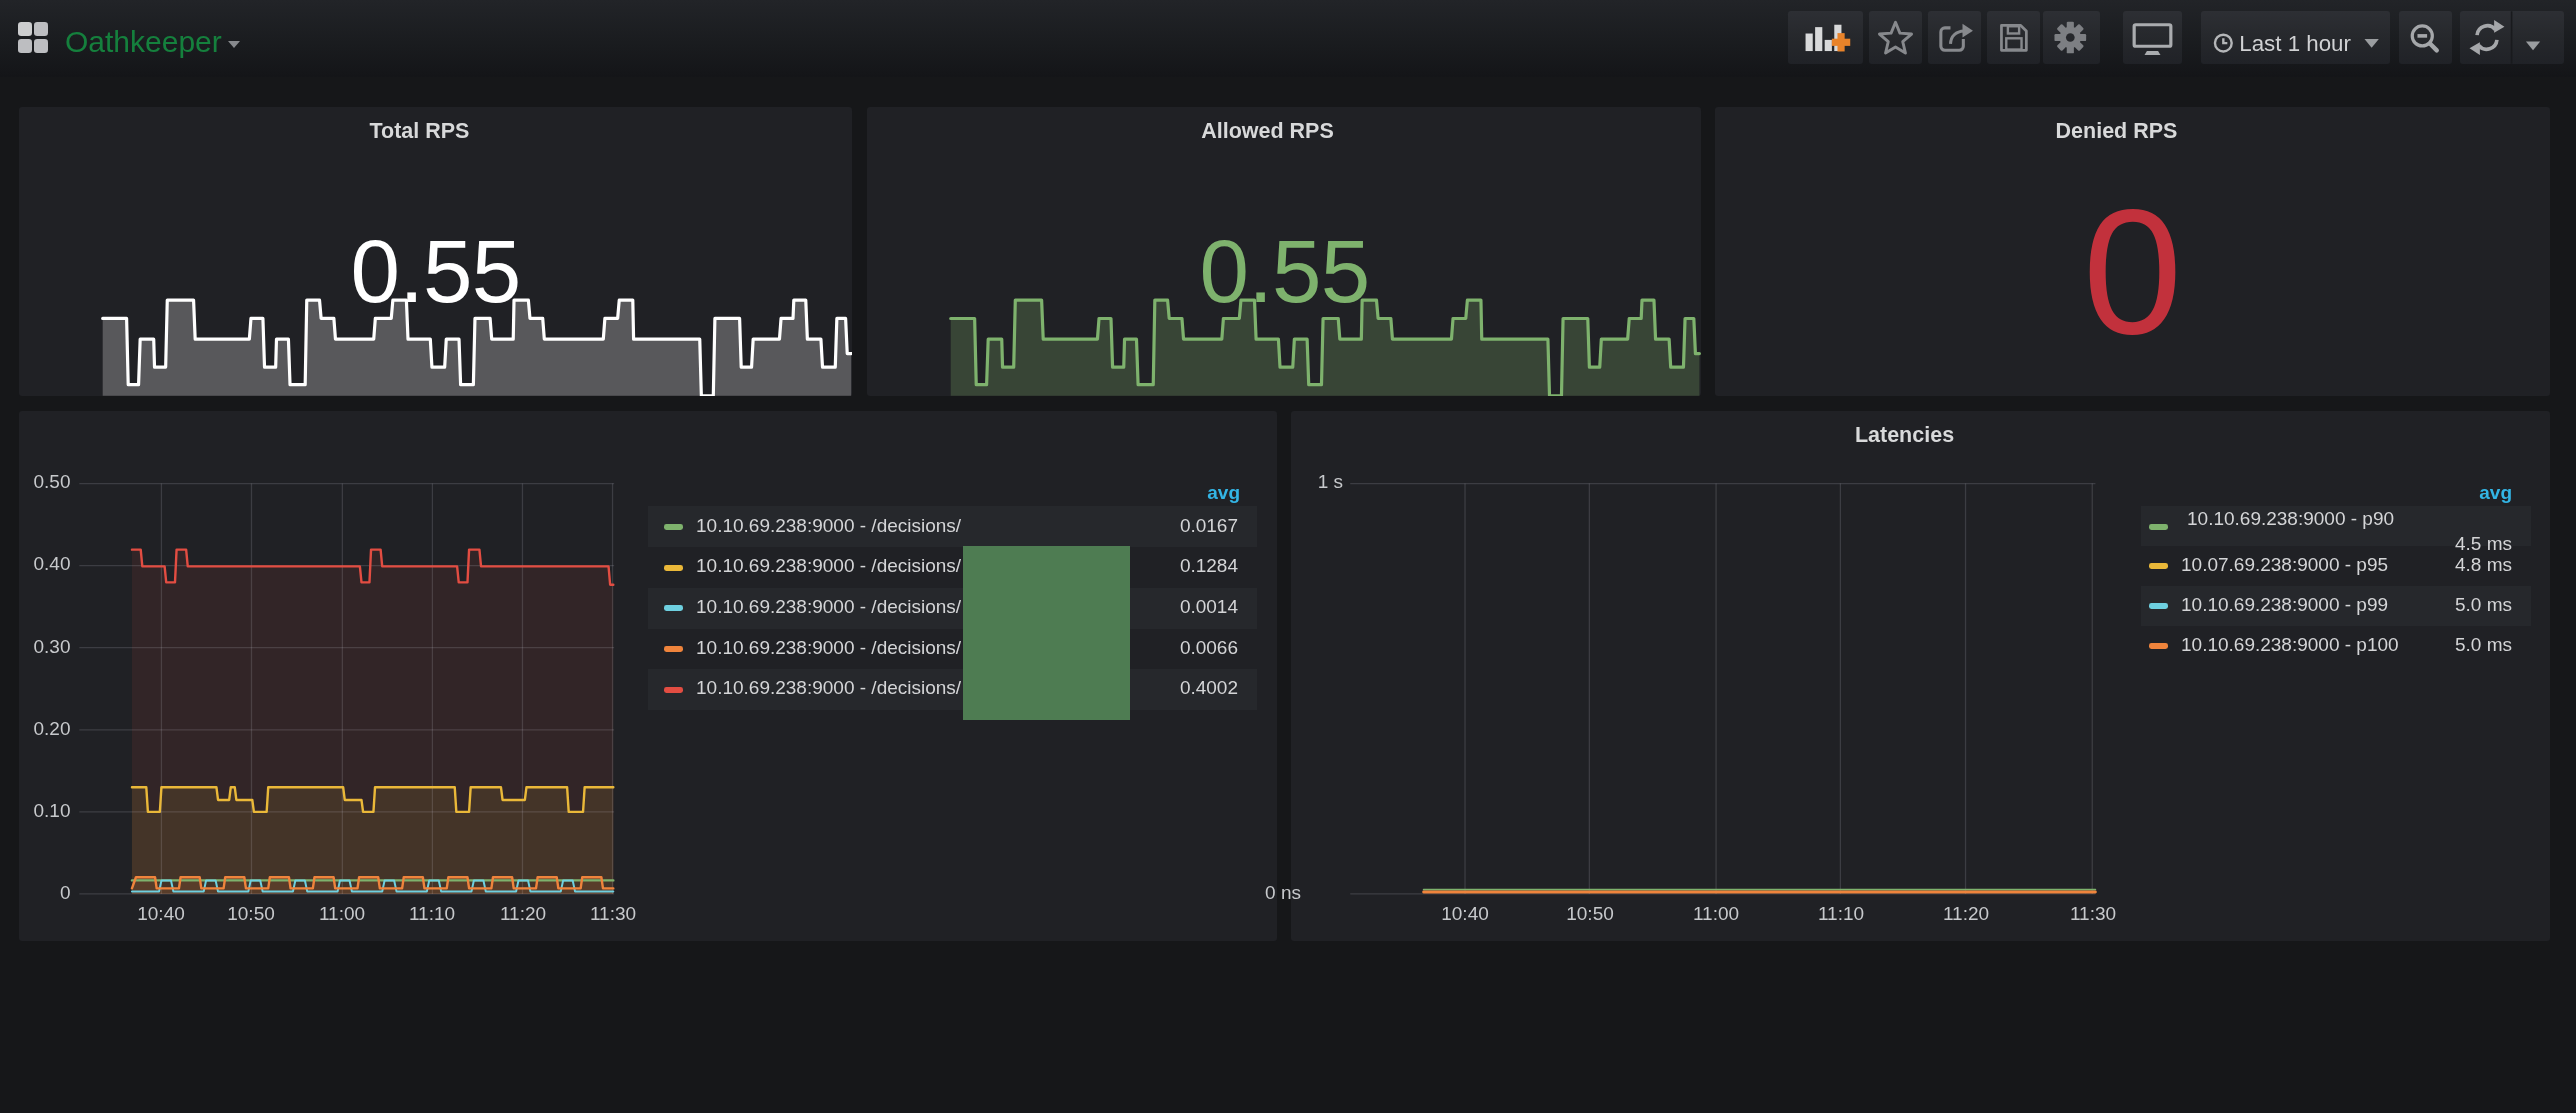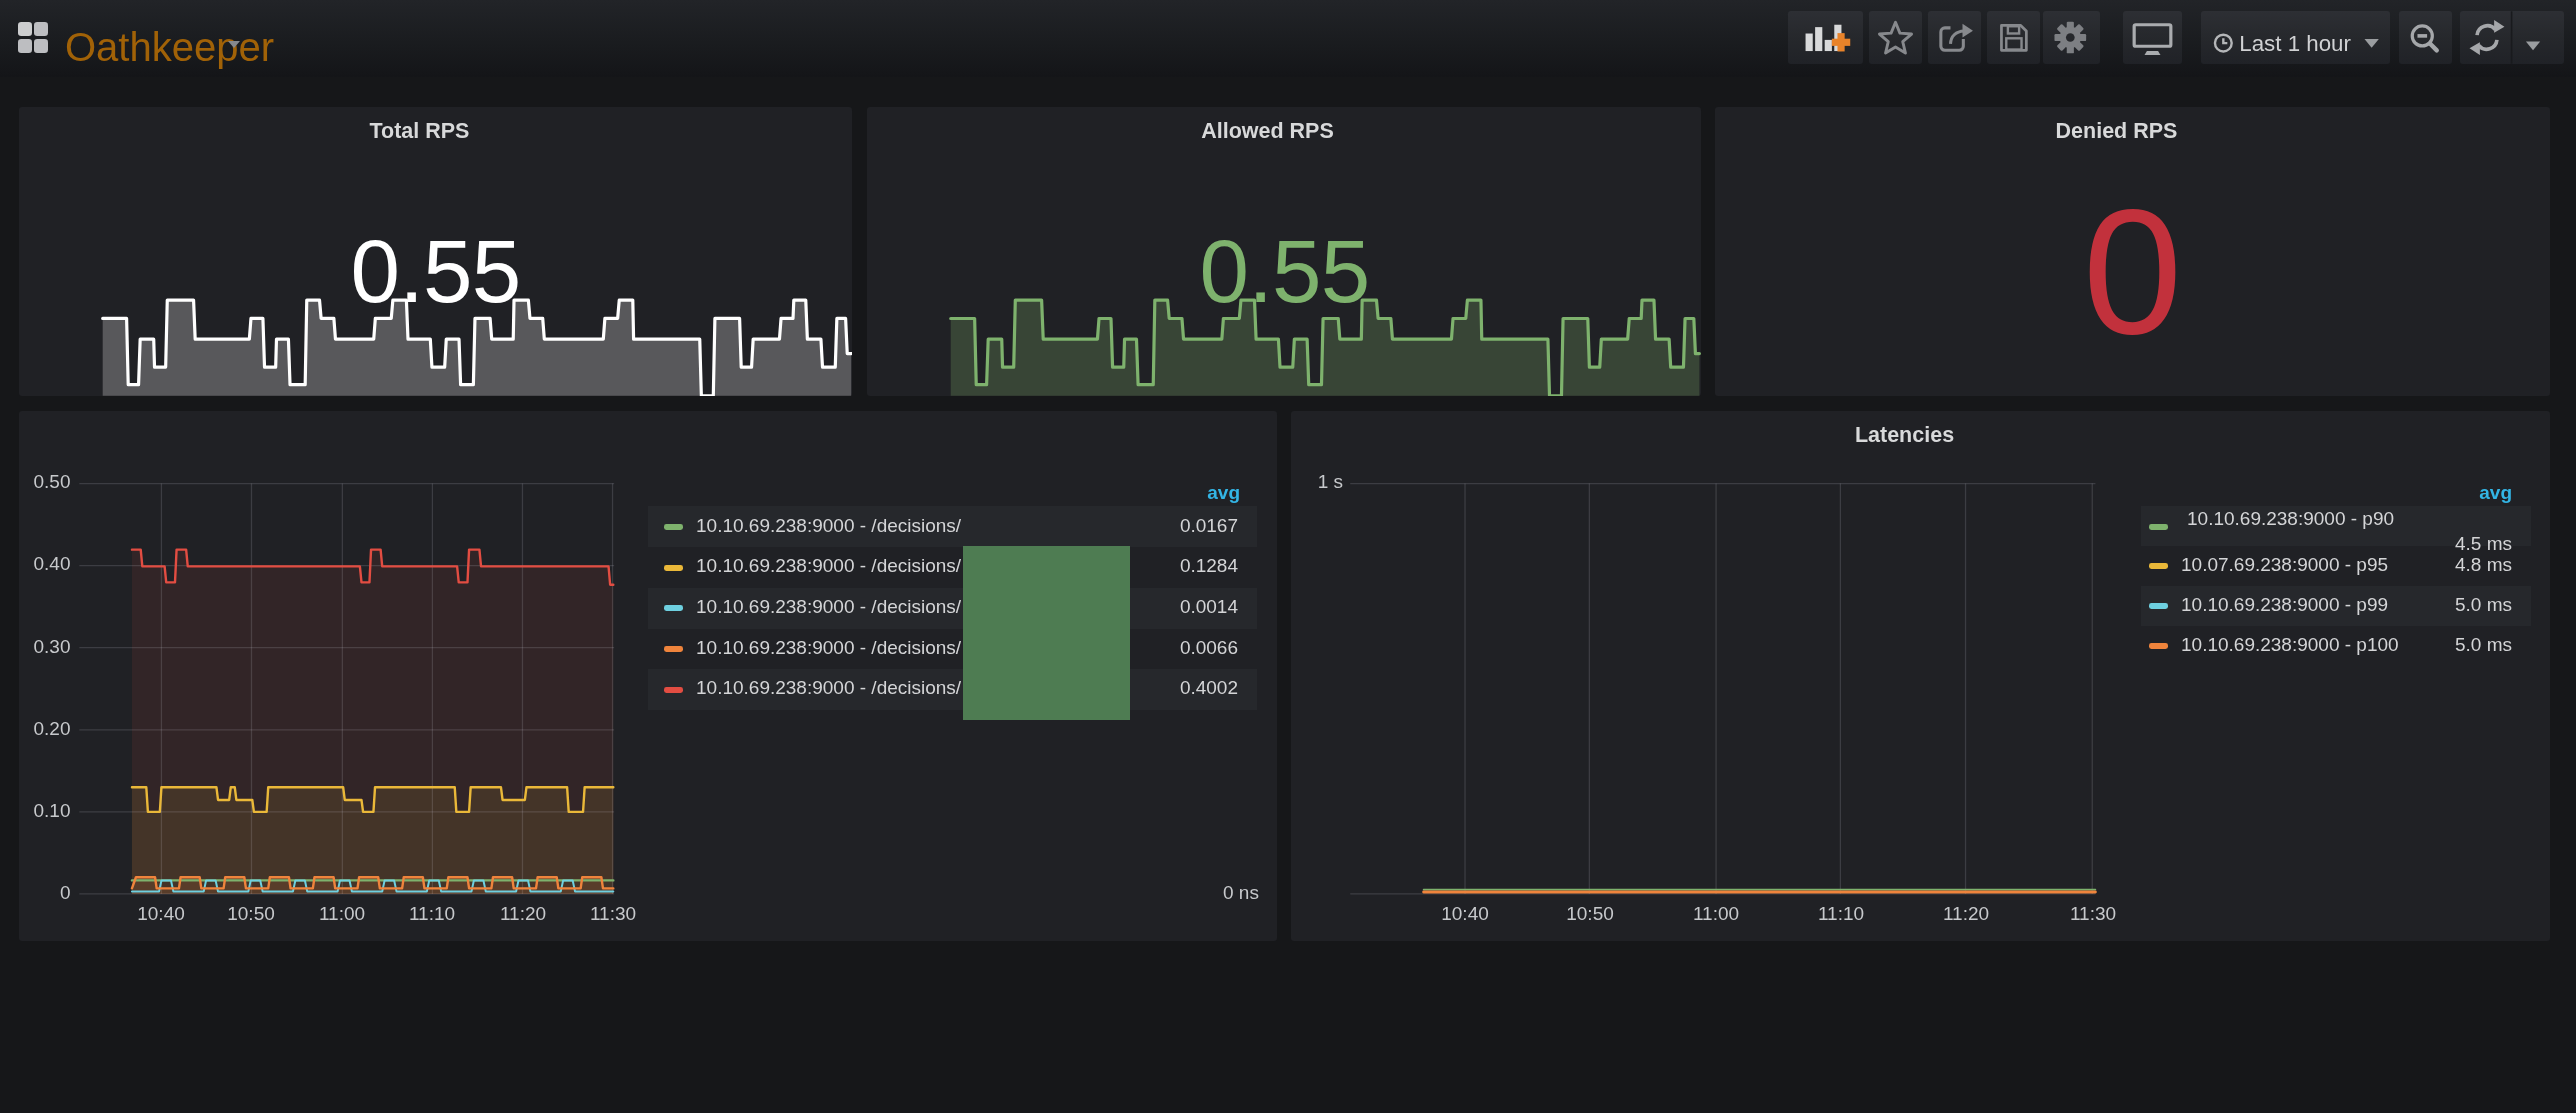--- a/index.html
+++ b/index.html
@@ -14,21 +14,21 @@
 .ltxt { position:absolute; font-size:19px; color:#d4d5d7; white-space:nowrap; }
 .avg { position:absolute; font-size:19px; font-weight:bold; color:#33b5e5; text-align:right; }
 .bigval { position:absolute; text-align:center; }
 </style></head><body>
 <div id="page">
     <div id="nav"></div>
     <div style="position:absolute;left:17.5px;top:22px;width:14.4px;height:14.4px;border-radius:3.2px;background:#cdcecf"></div>
     <div style="position:absolute;left:34px;top:22px;width:14.4px;height:14.4px;border-radius:3.2px;background:#bdbec1"></div>
     <div style="position:absolute;left:17.5px;top:39px;width:14.4px;height:14.4px;border-radius:3.2px;background:#bdbec1"></div>
     <div style="position:absolute;left:34px;top:39px;width:14.4px;height:14.4px;border-radius:3.2px;background:#bdbec1"></div>
-    <div style="position:absolute;left:65px;top:25px;font-size:40px;color:#a16207;">Oathkeeper</div>
+    <div style="position:absolute;left:65px;top:25px;font-size:30px;color:#15803d;">Oathkeeper</div>
     <div style="position:absolute;left:228px;top:41px;width:0;height:0;border-left:6.4px solid transparent;border-right:6.4px solid transparent;border-top:7.2px solid #87898d"></div>
     <div class="btn" style="left:1788px;width:75px"><svg width="75" height="53" viewBox="0 0 94 66">
         <rect x="22" y="28" width="9" height="22" fill="#d8d9da"></rect>
         <rect x="34" y="20" width="9" height="30" fill="#d8d9da"></rect>
         <rect x="46" y="36" width="9" height="14" fill="#d8d9da"></rect>
         <rect x="58" y="17" width="9" height="33" fill="#d8d9da"></rect>
         <rect x="55" y="34.5" width="23" height="9" fill="#e8832a"></rect>
         <rect x="62" y="27.5" width="9" height="23" fill="#e8832a"></rect>
       </svg></div>
     <div class="btn" style="left:1869px;width:53px"><svg width="53" height="53" viewBox="0 0 66 66">
@@ -139,21 +139,21 @@
     <div class="ax" style="left:-25.5px;top:718px;width:96px;text-align:right">0.20</div>
     <div class="ax" style="left:-25.5px;top:800px;width:96px;text-align:right">0.10</div>
     <div class="ax" style="left:-25.5px;top:882px;width:96px;text-align:right">0</div>
     <div class="ax" style="left:113px;top:903px;width:96px;text-align:center">10:40</div>
     <div class="ax" style="left:203px;top:903px;width:96px;text-align:center">10:50</div>
     <div class="ax" style="left:294px;top:903px;width:96px;text-align:center">11:00</div>
     <div class="ax" style="left:384px;top:903px;width:96px;text-align:center">11:10</div>
     <div class="ax" style="left:475px;top:903px;width:96px;text-align:center">11:20</div>
     <div class="ax" style="left:565px;top:903px;width:96px;text-align:center">11:30</div>
     <div class="ax" style="left:1223px;top:471px;width:120px;text-align:right">1 s</div>
-    <div class="ax" style="left:1223px;top:882px;width:120px;text-align:left">0 ns</div>
+    <div class="ax" style="left:1223px;top:882px;width:120px;text-align:center">0 ns</div>
     <div class="ax" style="left:1417px;top:903px;width:96px;text-align:center">10:40</div>
     <div class="ax" style="left:1542px;top:903px;width:96px;text-align:center">10:50</div>
     <div class="ax" style="left:1668px;top:903px;width:96px;text-align:center">11:00</div>
     <div class="ax" style="left:1793px;top:903px;width:96px;text-align:center">11:10</div>
     <div class="ax" style="left:1918px;top:903px;width:96px;text-align:center">11:20</div>
     <div class="ax" style="left:2045px;top:903px;width:96px;text-align:center">11:30</div>
     <div class="avg" style="left:1144px;top:482px;width:96px">avg</div>
     <div style="position:absolute;left:648px;top:506px;width:609px;height:41px;background:#26282c;"></div>
     <div style="position:absolute;left:664px;top:524px;width:19px;height:5.6px;border-radius:2.4px;background:#7eb26d"></div>
     <div class="ltxt" style="left:696px;top:515px;">10.10.69.238:9000 - /decisions/</div>

